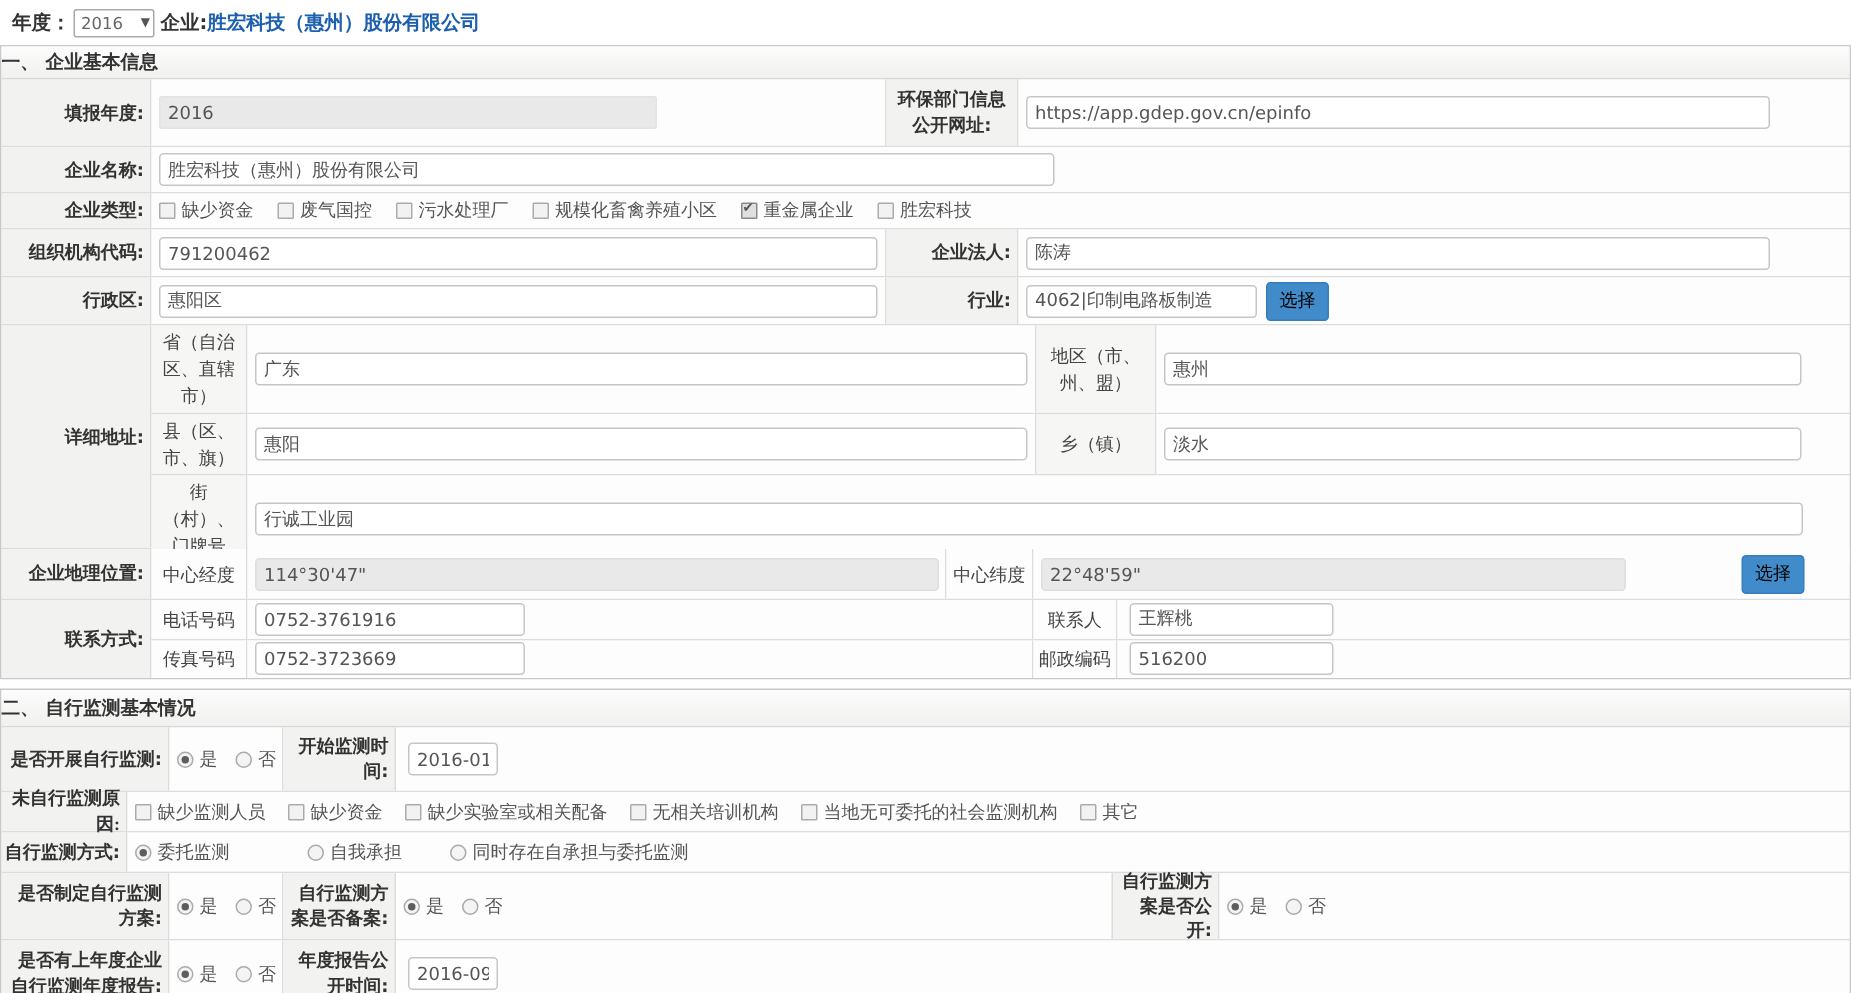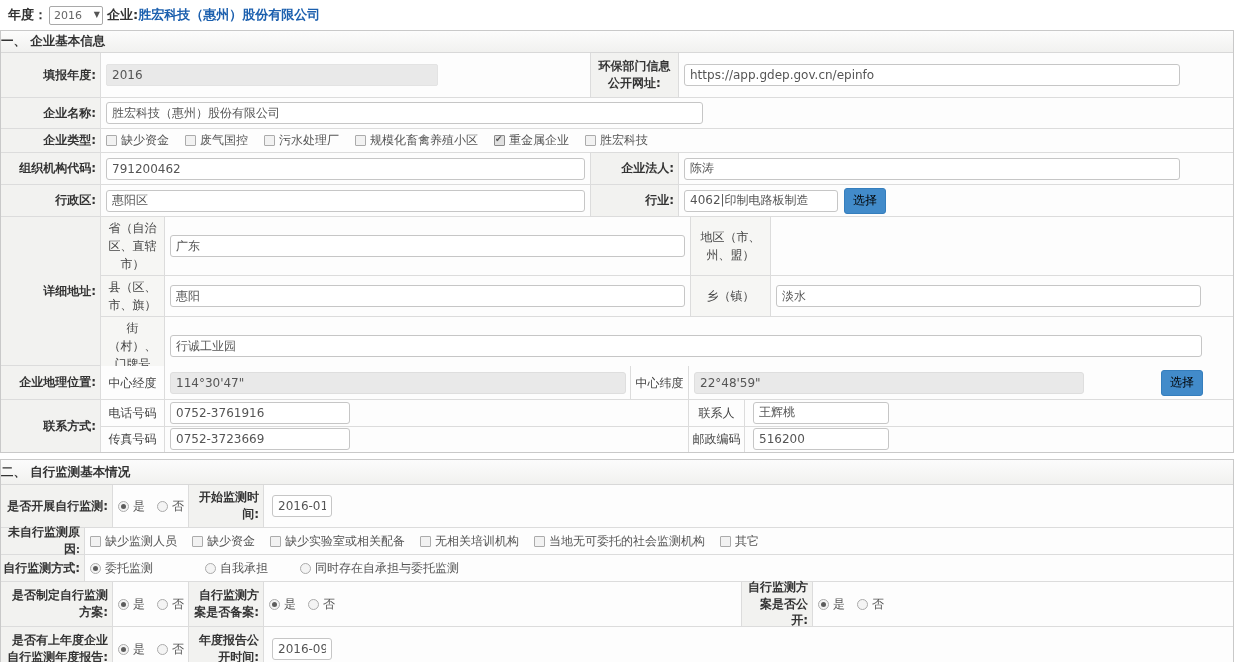--- a/index.html
+++ b/index.html
@@ -127,20 +127,23 @@
 
   <div class="r" style="height:148px;">
     <div class="c lab br" style="width:100px;">详细地址:</div>
     <div class="col">
       <div class="subr">
         <div class="c sublab br" style="width:64px;">省（自治区、直辖市）</div>
         <div class="c body br" style="width:526px;">
           <input class="inp" style="width: 503px;" value="广东">
         </div>
         <div class="c sublab br" style="width:80px;">地区（市、州、盟）</div>
+        <div class="c body f1">
+          <input class="inp" style="width: 413px;" value="惠州">
+        </div>
       </div>
       <div class="subr">
         <div class="c sublab br" style="width:64px;">县（区、市、旗）</div>
         <div class="c body br" style="width:526px;">
           <input class="inp" style="width: 503px;" value="惠阳">
         </div>
         <div class="c sublab br" style="width:80px;">乡（镇）</div>
         <div class="c body f1">
           <input class="inp" style="width: 413px;" value="淡水">
         </div>

